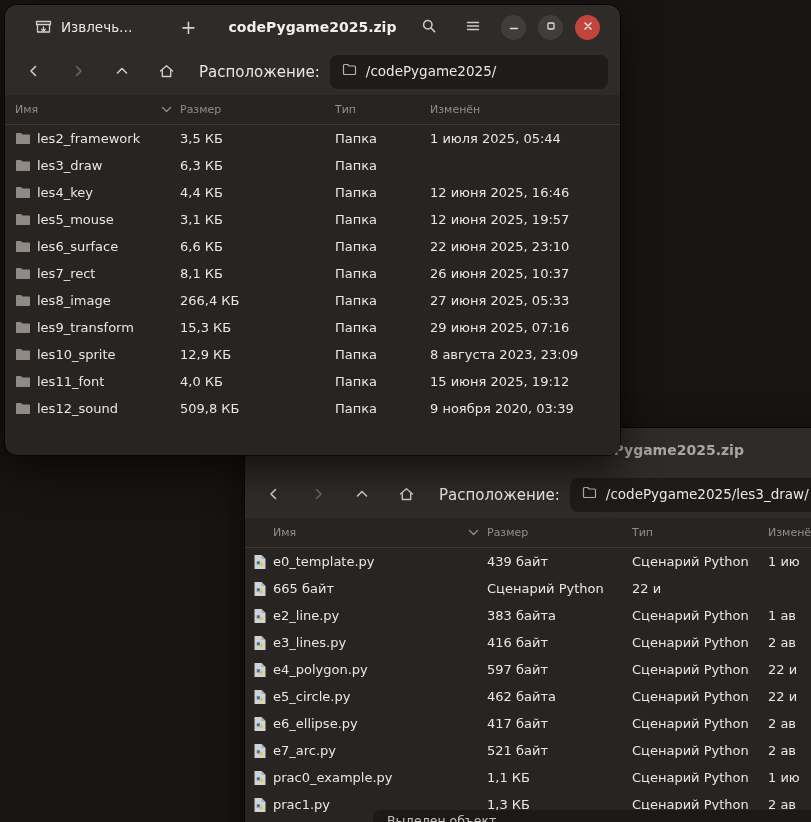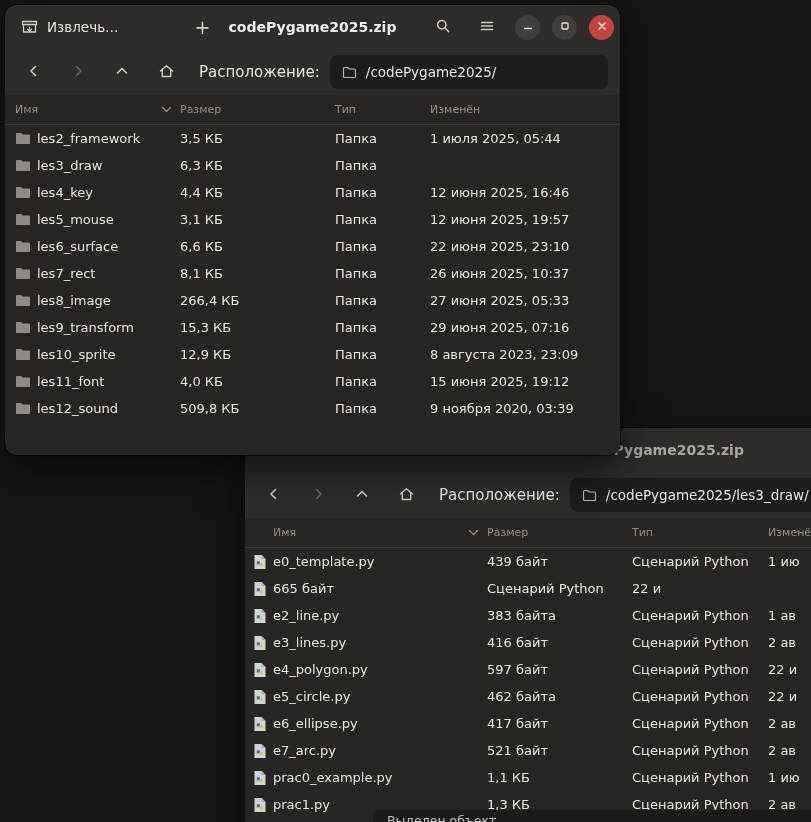--- a/index.html
+++ b/index.html
@@ -11,34 +11,34 @@
     font-family:"DejaVu Sans","Liberation Sans",sans-serif;
   }
   .window{
     position:absolute;border-radius:12px;overflow:hidden;
     background:var(--content-bg,#272422);
     box-shadow:0 14px 38px rgba(0,0,0,.6),0 0 0 1px rgba(0,0,0,.55);
   }
   #window1{left:5px;top:5px;width:615px;height:450px;z-index:3;}
   #window2{left:245px;top:428px;width:830px;height:480px;z-index:2;}
 
-  .titlebar{height:44px;background:var(--bar-bg,#2e2b29);display:flex;align-items:center;padding:0 6px;position:relative;gap:28px;}
+  .titlebar{height:44px;background:var(--bar-bg,#2e2b29);display:flex;align-items:center;padding:0 20px;position:relative;}
   .title{position:absolute;left:50%;transform:translateX(-50%);font-size:14px;font-weight:bold;color:var(--title,#f2efec);white-space:nowrap;}
   .title.unfocused{color:var(--title-unfocused,#aaa6a2);}
   .tbtn{display:flex;align-items:center;gap:9px;padding:6px 10px;border-radius:7px;background:transparent;border:none;color:var(--text,#eae6e2);font-size:13.5px;font-family:inherit;cursor:pointer;}
   .plus{margin-left:26px;font-size:19px;line-height:1;color:var(--icon,#d3cfcb);padding:4px 12px;}
   .tb-right{margin-left:auto;display:flex;align-items:center;gap:12px;}
   .iconbtn{width:32px;height:32px;display:flex;align-items:center;justify-content:center;background:transparent;border:none;border-radius:7px;cursor:pointer;}
   .circle{width:25px;height:25px;border-radius:50%;background:var(--circle-bg,#403d3a);display:flex;align-items:center;justify-content:center;border:none;cursor:pointer;flex:0 0 auto;}
   .circle.close{background:var(--close-bg,#c0453c);}
 
   .toolbar{height:46px;background:var(--bar-bg,#2e2b29);display:flex;align-items:center;padding:0 12px;}
   .navbtn{width:34px;height:34px;display:flex;align-items:center;justify-content:center;background:transparent;border:none;border-radius:7px;margin-right:10px;cursor:pointer;flex:0 0 auto;}
   .loc-label{font-size:15px;color:var(--text,#eae6e2);margin:0 10px 0 6px;white-space:nowrap;}
-  .field{flex:1;min-width:0;height:34px;background:var(--field-bg,#1e1c1a);border-radius:8px;display:flex;align-items:center;gap:9px;padding:0 12px;font-size:13.5px;color:var(--text,#eae6e2);cursor:text;}
+  .field{flex:1;min-width:0;height:34px;background:var(--field-bg,#1e1c1a);border-radius:8px;display:flex;align-items:flex-start;gap:9px;padding:8px 12px;font-size:13.5px;color:var(--text,#eae6e2);cursor:text;}
   .field span{white-space:nowrap;}
 
   .listhead{display:grid;align-items:center;height:30px;color:var(--muted,#928d88);font-size:11px;border-bottom:1px solid var(--line,#3c3835);background:var(--content-bg,#272422);}
   .w1cols{grid-template-columns:22px 143px 155px 95px 1fr;padding-left:10px;}
   .w2cols{grid-template-columns:20px 214px 145px 136px 1fr;padding-left:8px;}
   .namehead{display:flex;align-items:center;cursor:pointer;}
   .span12{grid-column:1/3;}
   .col2{grid-column:2/3;}
   .namehead .sort{margin-left:auto;margin-right:8px;display:flex;}
   .headcell{cursor:pointer;white-space:nowrap;overflow:hidden;}

